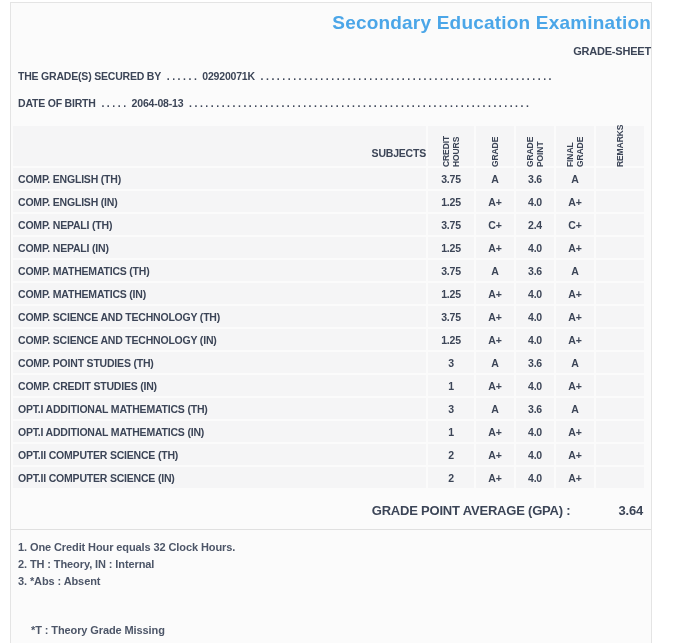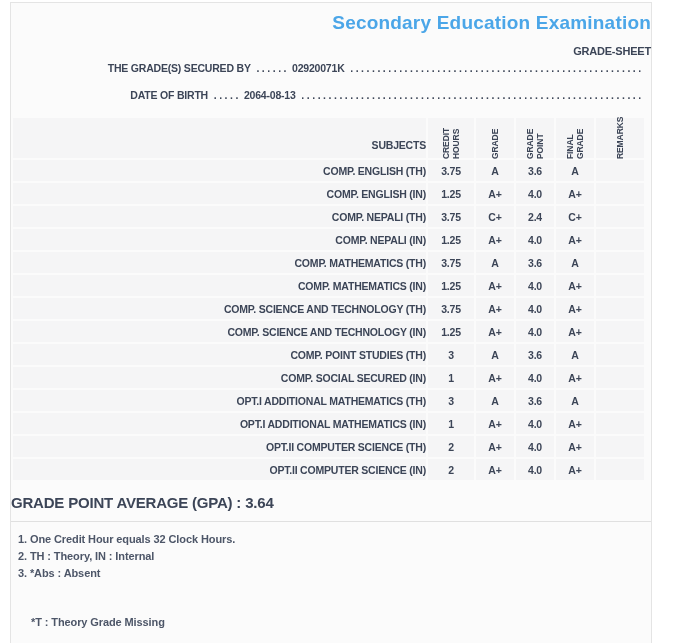--- a/index.html
+++ b/index.html
@@ -25,21 +25,21 @@
   .title{
     padding-top:9px;text-align:right;
     font-size:19px;font-weight:700;letter-spacing:0.2px;
     color:var(--title_blue);
   }
   .subtitle{
     margin-top:11px;text-align:right;
     font-size:11px;font-weight:700;letter-spacing:-0.2px;
     color:var(--text_dark);
   }
-  .info{margin:5px 7px 0 7px;text-align:right;}
+  .info{margin:13px 7px 0 7px;}
   .info-line{
     font-size:10.5px;font-weight:700;letter-spacing:-0.2px;
     white-space:nowrap;overflow:hidden;
     margin-bottom:15px;color:var(--text_dark);
   }
   .info-line span{margin-right:3px;}
   .grades{margin-right:5px;}
   table.grade-table{
     width:100%;table-layout:fixed;
     border-collapse:separate;border-spacing:2px;
@@ -54,27 +54,27 @@
     padding:0 0 7px 5px;
   }
   th.vhead{height:40px;position:relative;overflow:visible;}
   th.vhead .vspan{
     position:absolute;left:50%;top:50%;width:42px;
     transform:translate(-50%,-50%) rotate(-90deg);
     font-size:8.5px;line-height:10px;text-align:left;
     letter-spacing:-0.1px;white-space:normal;
   }
   td{height:21px;}
-  td.subject{text-align:right;padding-left:5px;}
+  td.subject{text-align:left;padding-left:5px;}
   td.val{text-align:center;}
   .gpa-band{
     height:39px;margin:1px 0 0 0;
-    display:flex;align-items:center;
+    display:flex;align-items:center;justify-content:flex-end;
     padding-right:8px;border-bottom:1px solid var(--band_border);
-    font-size:15px;font-weight:700;letter-spacing:-0.2px;
+    font-size:13px;font-weight:700;letter-spacing:-0.2px;gap:44px;
   }
   .gpa-band .gpa-value{margin-left:4px;}
   .notes{padding:9px 0 0 7px;color:var(--notes_text);}
   .note{font-size:11px;font-weight:700;line-height:17px;letter-spacing:-0.1px;}
   .note.sub{margin-left:13px;margin-top:32px;}
 </style>
 </head>
 <body>
 
 <div class="page">
@@ -194,21 +194,21 @@
         </tr>
         <tr>
           <td class="subject">COMP. POINT STUDIES (TH)</td>
           <td class="val">3</td>
           <td class="val">A</td>
           <td class="val">3.6</td>
           <td class="val">A</td>
           <td class="val"></td>
         </tr>
         <tr>
-          <td class="subject">COMP. SOCIAL SECURED (IN)</td>
+          <td class="subject">COMP. CREDIT STUDIES (IN)</td>
           <td class="val">1</td>
           <td class="val">A+</td>
           <td class="val">4.0</td>
           <td class="val">A+</td>
           <td class="val"></td>
         </tr>
         <tr>
           <td class="subject">OPT.I ADDITIONAL MATHEMATICS (TH)</td>
           <td class="val">3</td>
           <td class="val">A</td>

